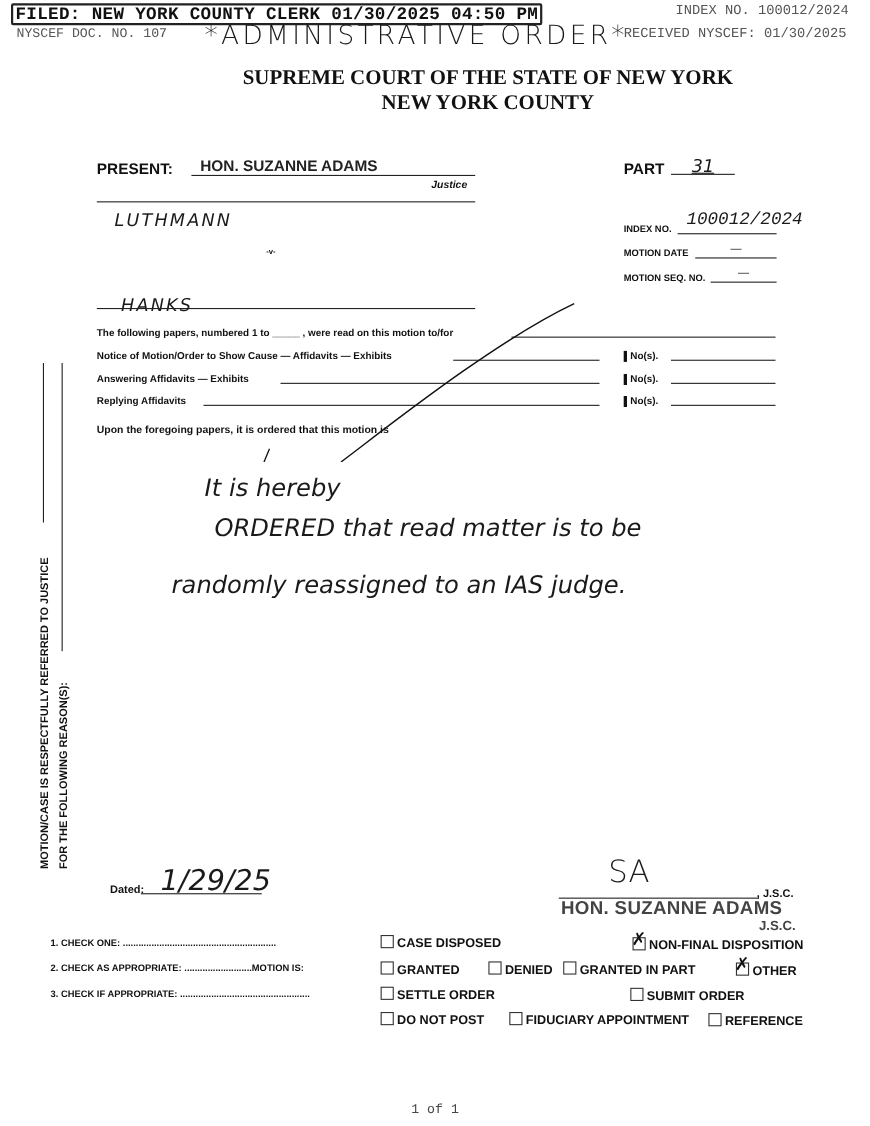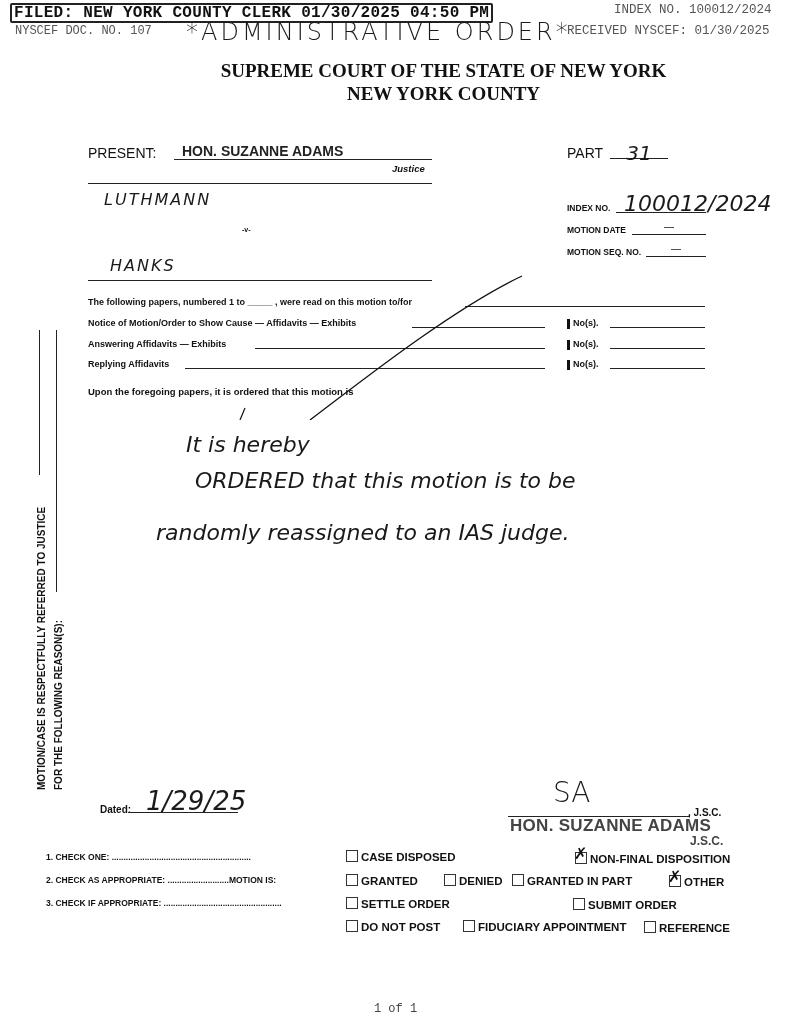--- a/index.html
+++ b/index.html
@@ -4,21 +4,21 @@
 <style>
   html, body { margin:0; padding:0; background:#fff; }
   body { width:791px; height:1024px; position:relative; overflow:hidden; color:#111; font-family:"Liberation Sans", sans-serif; }
   .abs { position:absolute; }
   .mono { font-family:"Liberation Mono", monospace; }
   .serif { font-family:"Liberation Serif", serif;margin-left:48px; }
   .hand { font-family:"DejaVu Sans", sans-serif; font-style:italic; font-weight:300; color:#1a1a1a; }
   .filed { left:10px; top:3px; font-size:16px; font-weight:bold; border:2px solid #222; padding:0 2px; line-height:16px; letter-spacing:0.3px; border-radius:2px; }
   .hdr-small { font-size:12px; color:#555; }
   .title { left:0; width:791px; text-align:center; font-weight:bold; font-size:19px; }
-  .lbl { font-weight:normal; font-size:13px; }
+  .lbl { font-weight:bold; font-size:13px; }
   .lbl-sm { font-weight:bold; font-size:9px; }
   .lbl-xs { font-weight:bold; font-size:8.5px; }
   .line { border-bottom:1px solid #222; }
   .bar { display:inline-block; width:3px; height:10px; background:#111; vertical-align:middle; margin-right:3px; }
   .cb { display:inline-block; width:10px; height:10px; border:1px solid #333; vertical-align:-1px; margin-right:3px; position:relative; }
   .cb.x::after { content:"✗"; position:absolute; left:-2px; top:-9px; font-size:16px; font-weight:normal; color:#111; }
   .opt { font-weight:bold; font-size:11.5px; white-space:nowrap; }
   .vert { transform:rotate(-90deg); transform-origin:left top; white-space:nowrap; font-weight:bold; font-size:10px; }
 </style>
 </head>
@@ -34,30 +34,30 @@
 <div class="abs title serif" style="top:83px;">NEW YORK COUNTY</div>
 
 <div class="abs lbl" style="left:88px;top:145px;font-size:14px;">PRESENT:</div>
 <div class="abs line" style="left:174px;top:142px;width:258px;height:17px;">
   <span style="font-size:14px;font-weight:bold;padding-left:8px;color:#222;">HON. SUZANNE ADAMS</span>
 </div>
 <div class="abs" style="left:392px;top:163px;font-size:9.5px;font-weight:bold;font-style:italic;">Justice</div>
 <div class="abs line" style="left:88px;top:183px;width:344px;"></div>
 <div class="abs hand" style="left:104px;top:190px;font-size:16px;letter-spacing:2px;">LUTHMANN</div>
 <div class="abs" style="left:242px;top:226px;font-size:7px;font-weight:bold;">-v-</div>
-<div class="abs hand" style="left:110px;top:256px;font-size:16px;letter-spacing:2px;">HANKS</div>
+<div class="abs hand" style="left:110px;top:268px;font-size:16px;letter-spacing:2px;">HANKS</div>
 <div class="abs line" style="left:88px;top:280px;width:344px;"></div>
 
 <div class="abs lbl" style="left:567px;top:145px;font-size:14px;">PART</div>
 <div class="abs line" style="left:610px;top:141px;width:58px;height:17px;text-align:center;">
-  <span class="hand" style="font-size:20px;">31</span>
+  <span class="hand" style="font-size:16px;text-decoration:underline;">31</span>
 </div>
 <div class="abs lbl-xs" style="left:567px;top:203px;">INDEX NO.</div>
 <div class="abs line" style="left:616px;top:197px;width:90px;height:15px;overflow:visible;white-space:nowrap;">
-  <span class="hand" style="font-size:22px;padding-left:8px;position:relative;top:-6px;">100012/2024</span>
+  <span class="hand" style="font-size:16px;padding-left:8px;position:relative;top:-6px;font-family:Liberation Mono, monospace;">100012/2024</span>
 </div>
 <div class="abs lbl-xs" style="left:567px;top:225px;">MOTION DATE</div>
 <div class="abs line" style="left:632px;top:222px;width:74px;height:12px;text-align:center;">
   <span style="font-size:10px;position:relative;top:-6px;">—</span>
 </div>
 <div class="abs lbl-xs" style="left:567px;top:247px;">MOTION SEQ. NO.</div>
 <div class="abs line" style="left:646px;top:244px;width:60px;height:12px;text-align:center;">
   <span style="font-size:10px;position:relative;top:-6px;">—</span>
 </div>
 
@@ -80,21 +80,21 @@
 <div class="abs line" style="left:610px;top:368px;width:95px;"></div>
 
 <div class="abs lbl-sm" style="left:88px;top:386px;white-space:nowrap;font-size:9.5px;">Upon the foregoing papers, it is ordered that this motion is</div>
 
 <svg class="abs" style="left:230px;top:270px;" width="300" height="150">
   <path d="M292,6 C220,40 120,120 80,150" stroke="#111" stroke-width="1.3" fill="none"></path>
   <path d="M15,138 L10,150" stroke="#111" stroke-width="1.2" fill="none"></path>
 </svg>
 
 <div class="abs hand" style="left:186px;top:432px;font-size:22px;">It is hereby</div>
-<div class="abs hand" style="left:195px;top:468px;font-size:22px;">ORDERED that this motion is to be</div>
+<div class="abs hand" style="left:195px;top:468px;font-size:22px;">ORDERED that read matter is to be</div>
 <div class="abs hand" style="left:156px;top:520px;font-size:22px;">randomly reassigned to an IAS judge.</div>
 
 <div class="abs" style="left:39px;top:330px;width:1px;height:145px;background:#222;"></div>
 <div class="abs" style="left:56px;top:330px;width:1px;height:262px;background:#222;"></div>
 <div class="abs vert" style="left:36px;top:790px;">MOTION/CASE IS RESPECTFULLY REFERRED TO JUSTICE</div>
 <div class="abs vert" style="left:53px;top:790px;">FOR THE FOLLOWING REASON(S):</div>
 
 <div class="abs lbl-sm" style="left:88px;top:804px;font-size:10px;margin-left:12px;">Dated:</div>
 <div class="abs line" style="left:128px;top:794px;width:110px;height:18px;">
   <span class="hand" style="font-size:26px;padding-left:18px;position:relative;top:-8px;">1/29/25</span>

